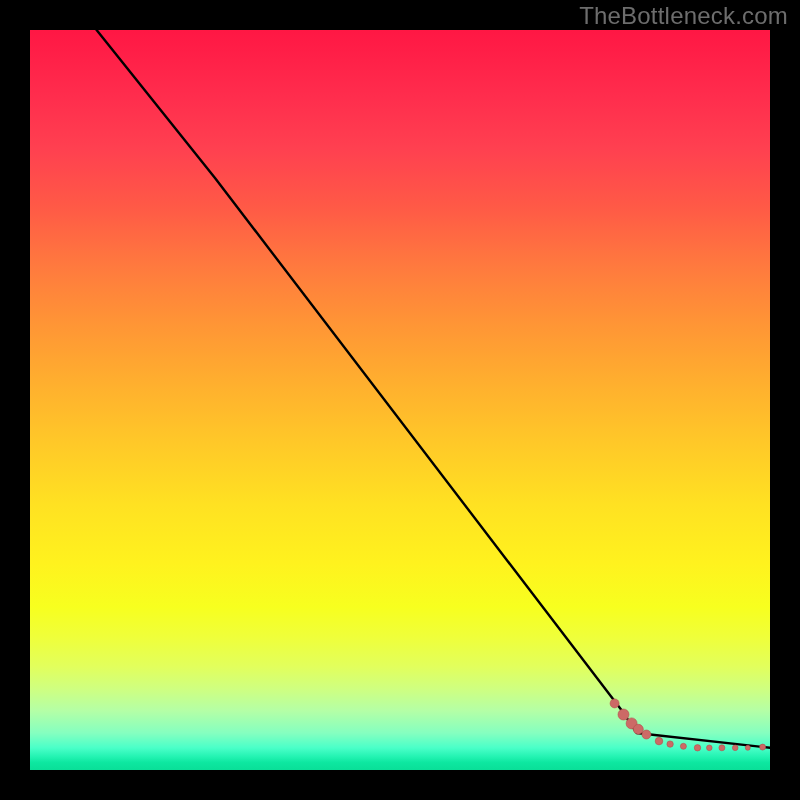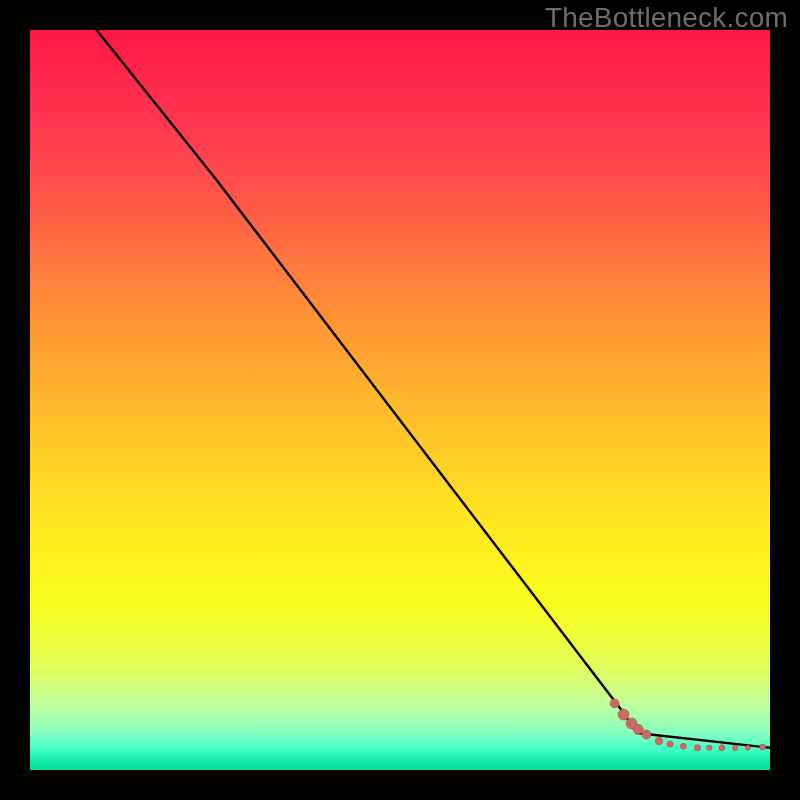--- a/index.html
+++ b/index.html
@@ -15,21 +15,21 @@
     position: relative;
     width: 800px;
     height: 800px;
     background: #000;
   }
   .watermark {
     position: absolute;
     top: 2px;
     right: 12px;
     color: #6d6d6d;
-    font-size: 28px;
+    font-size: 24px;
     font-weight: 400;
     letter-spacing: 0.2px;
     z-index: 10;
   }
   .plot-area {
     position: absolute;
     left: 30px;
     top: 30px;
     width: 740px;
     height: 740px;

